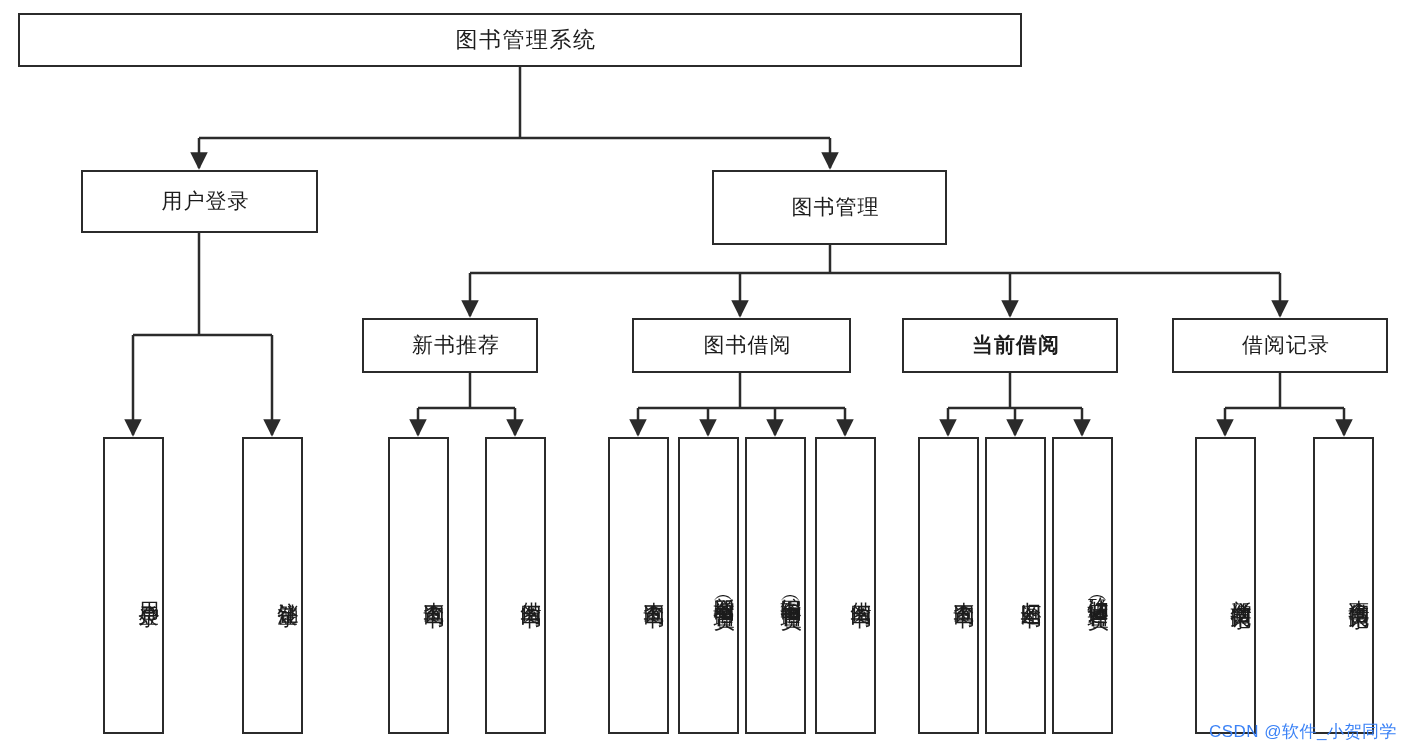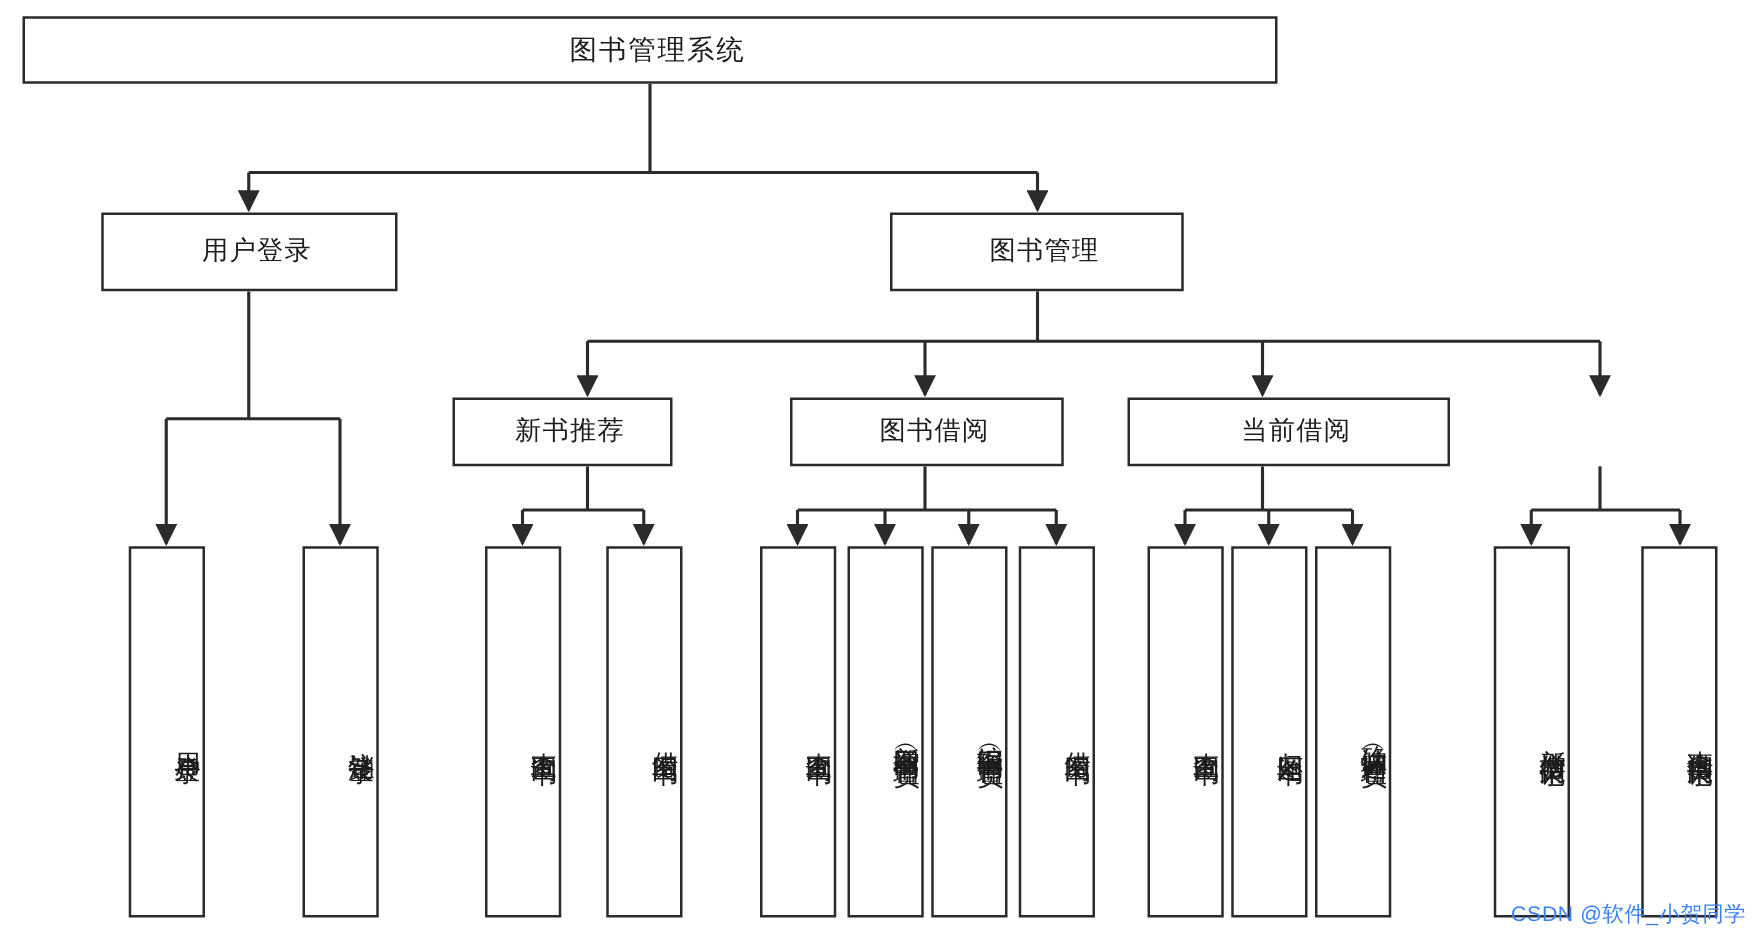--- a/index.html
+++ b/index.html
@@ -128,32 +128,35 @@
     </g>
   </svg>
 
   <div class="node node-h node-root" style="left:18px; top:13px; width:1004px; height:54px;">
     <span>图书管理系统</span>
   </div>
 
   <div class="node node-h" style="left:81px; top:170px; width:237px; height:63px;">
     <span>用户登录</span>
   </div>
-  <div class="node node-h" style="left:712px; top:170px; width:235px; height:63px;">
+  <div class="node node-h" style="left:712px; top:170px; width:235px; height:75px;">
     <span>图书管理</span>
   </div>
 
   <div class="node node-h" style="left:362px; top:318px; width:176px; height:55px;">
     <span>新书推荐</span>
   </div>
   <div class="node node-h" style="left:632px; top:318px; width:219px; height:55px;">
     <span>图书借阅</span>
   </div>
-  <div class="node node-h" style="left:902px; top:318px; width:258px; height:55px;">
+  <div class="node node-h" style="left:902px; top:318px; width:216px; height:55px;font-weight:bold;">
     <span>当前借阅</span>
+  </div>
+  <div class="node node-h" style="left:1172px; top:318px; width:216px; height:55px;">
+    <span>借阅记录</span>
   </div>
 
   <div class="node node-v" style="left:103px; top:437px; width:61px; height:297px;">
     <span class="vtext">用户登录</span>
   </div>
   <div class="node node-v" style="left:242px; top:437px; width:61px; height:297px;">
     <span class="vtext">注销登录</span>
   </div>
 
   <div class="node node-v" style="left:388px; top:437px; width:61px; height:297px;">

